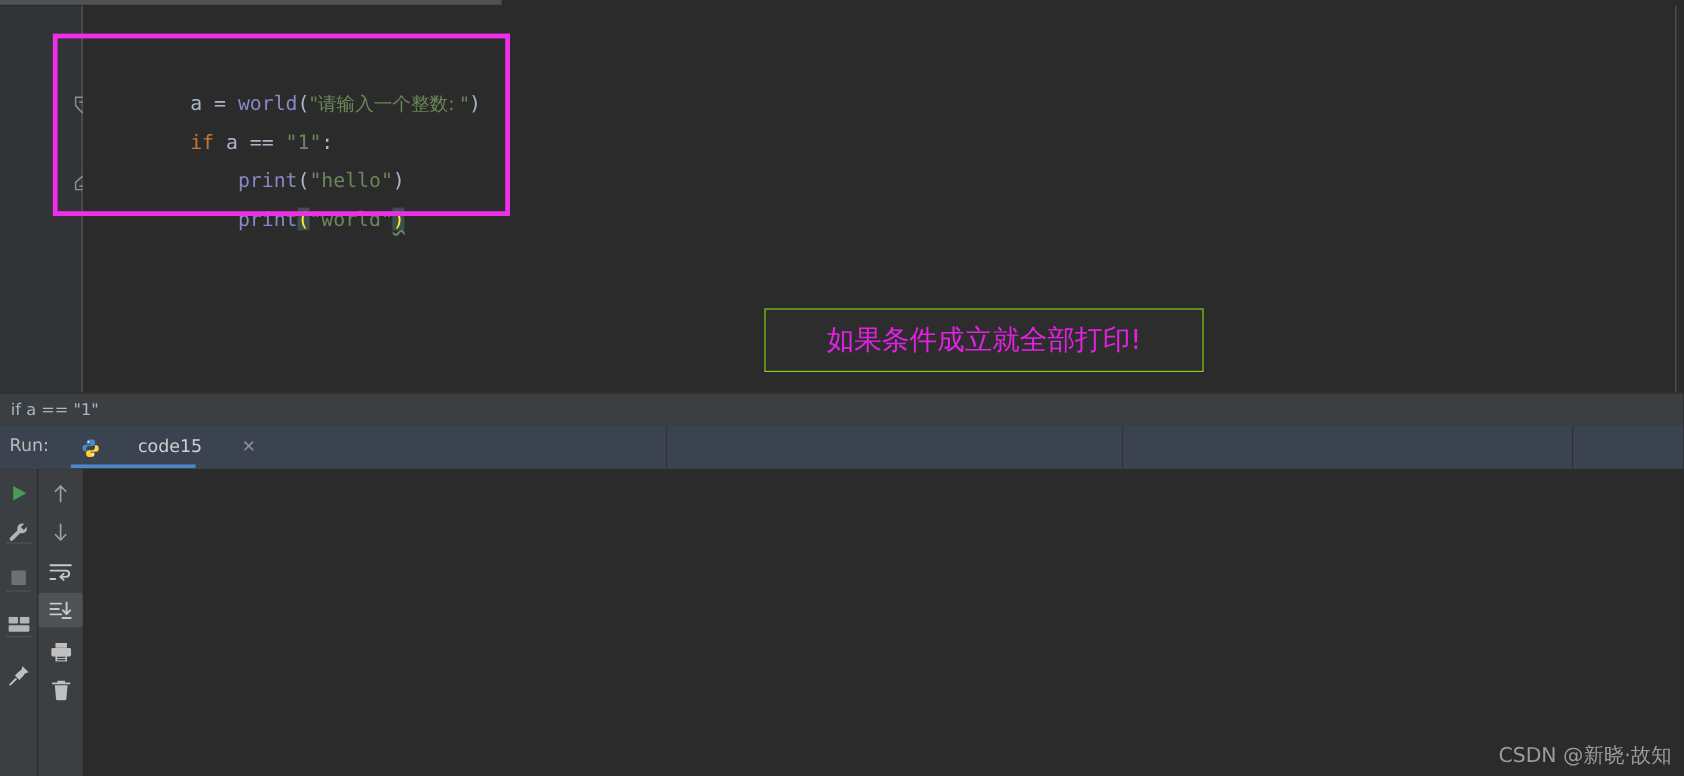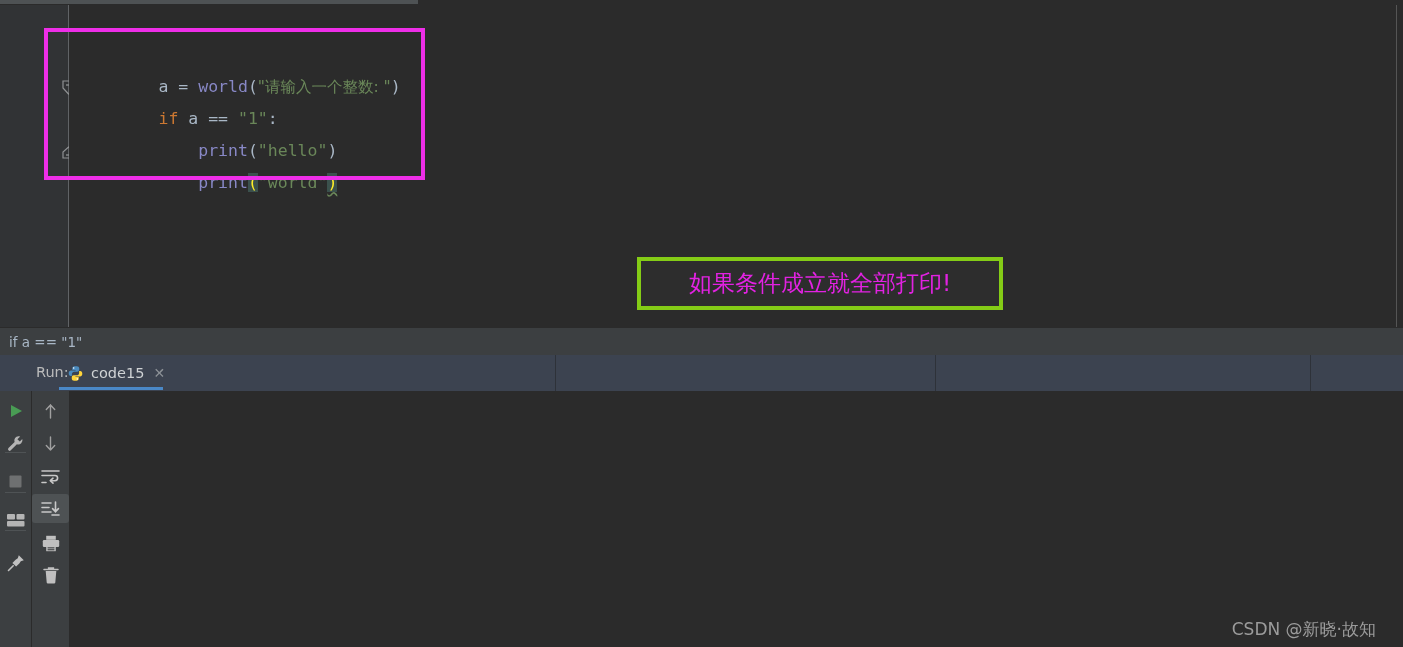--- a/index.html
+++ b/index.html
@@ -77,21 +77,21 @@
 
   
   .fold-marker { position: absolute; width: 13px; height: 13px; }
   .fold-marker svg { display: block; }
 
   
 
   
   .anno-box { position: absolute; border: 4px solid #ee2ee8; }
   .anno-label {
-    position: absolute; border: 4px solid #84cc16; background: #2d2d2d;
+    position: absolute; border: 1px solid #84cc16; background: #2d2d2d;
     display: flex; align-items: center; justify-content: center;
   }
   .anno-label span {
     color: #e222e2; font-size: 23px;
     font-family: "DejaVu Sans", "Liberation Sans", sans-serif;
   }
 
   
   .breadcrumb {
     position: absolute; left: 0; top: 327px; width: 1403px; height: 28px;
@@ -103,25 +103,25 @@
     font-family: "DejaVu Sans", "Liberation Sans", sans-serif;
   }
 
   
   .run-header {
     position: absolute; left: 0; top: 355px; width: 1403px; height: 36px;
     background: #3c4350;
   }
   .run-label {
     position: absolute; left: 8px; top: 9px;
-    color: #bbbbbb; font-size: 14.5px; margin-left: 28px;
+    color: #bbbbbb; font-size: 14.5px;
   }
   .run-tab {
     position: absolute; left: 59px; top: 0; height: 36px;
-    display: flex; align-items: center; padding: 0 10px 0 8px;
+    display: flex; align-items: center; padding: 0 10px 0 8px; gap: 24px;
   }
   .run-tab-underline {
     position: absolute; left: 59px; top: 32px; width: 104px; height: 3px;
     background: #4a88c7;
   }
   .py-icon { width: 17px; height: 17px; margin-right: 7px; }
   .run-tab-name { color: #cfd2d4; font-size: 14.5px; }
   .tab-close { color: #8d9297; font-size: 14px; margin-left: 9px; cursor: default; }
   .hdr-sep { position: absolute; top: 0; width: 1px; height: 36px; background: #2e3239; }
 
@@ -143,21 +143,21 @@
     background: #2b2b2b;
   }
   .ti { position: absolute; display: flex; align-items: center; justify-content: center;
         width: 31px; height: 30px; }
   .ti.b { left: 32px; width: 37px; }
   .ti-sel { background: #4e5254; border-radius: 3px; }
   .ti-rule { position: absolute; left: 5px; width: 21px; height: 1px; background: #4f5355; }
 
   
   .watermark {
-    position: absolute; right: 27px; bottom: 6px;
+    position: absolute; right: 10px; bottom: 6px;
     color: #9b9b9b; font-size: 17px;
     font-family: "DejaVu Sans", "Liberation Sans", sans-serif;
     margin-top: 37px;
   }
 </style>
 </head>
 <body>
 
 <div id="root">
 

